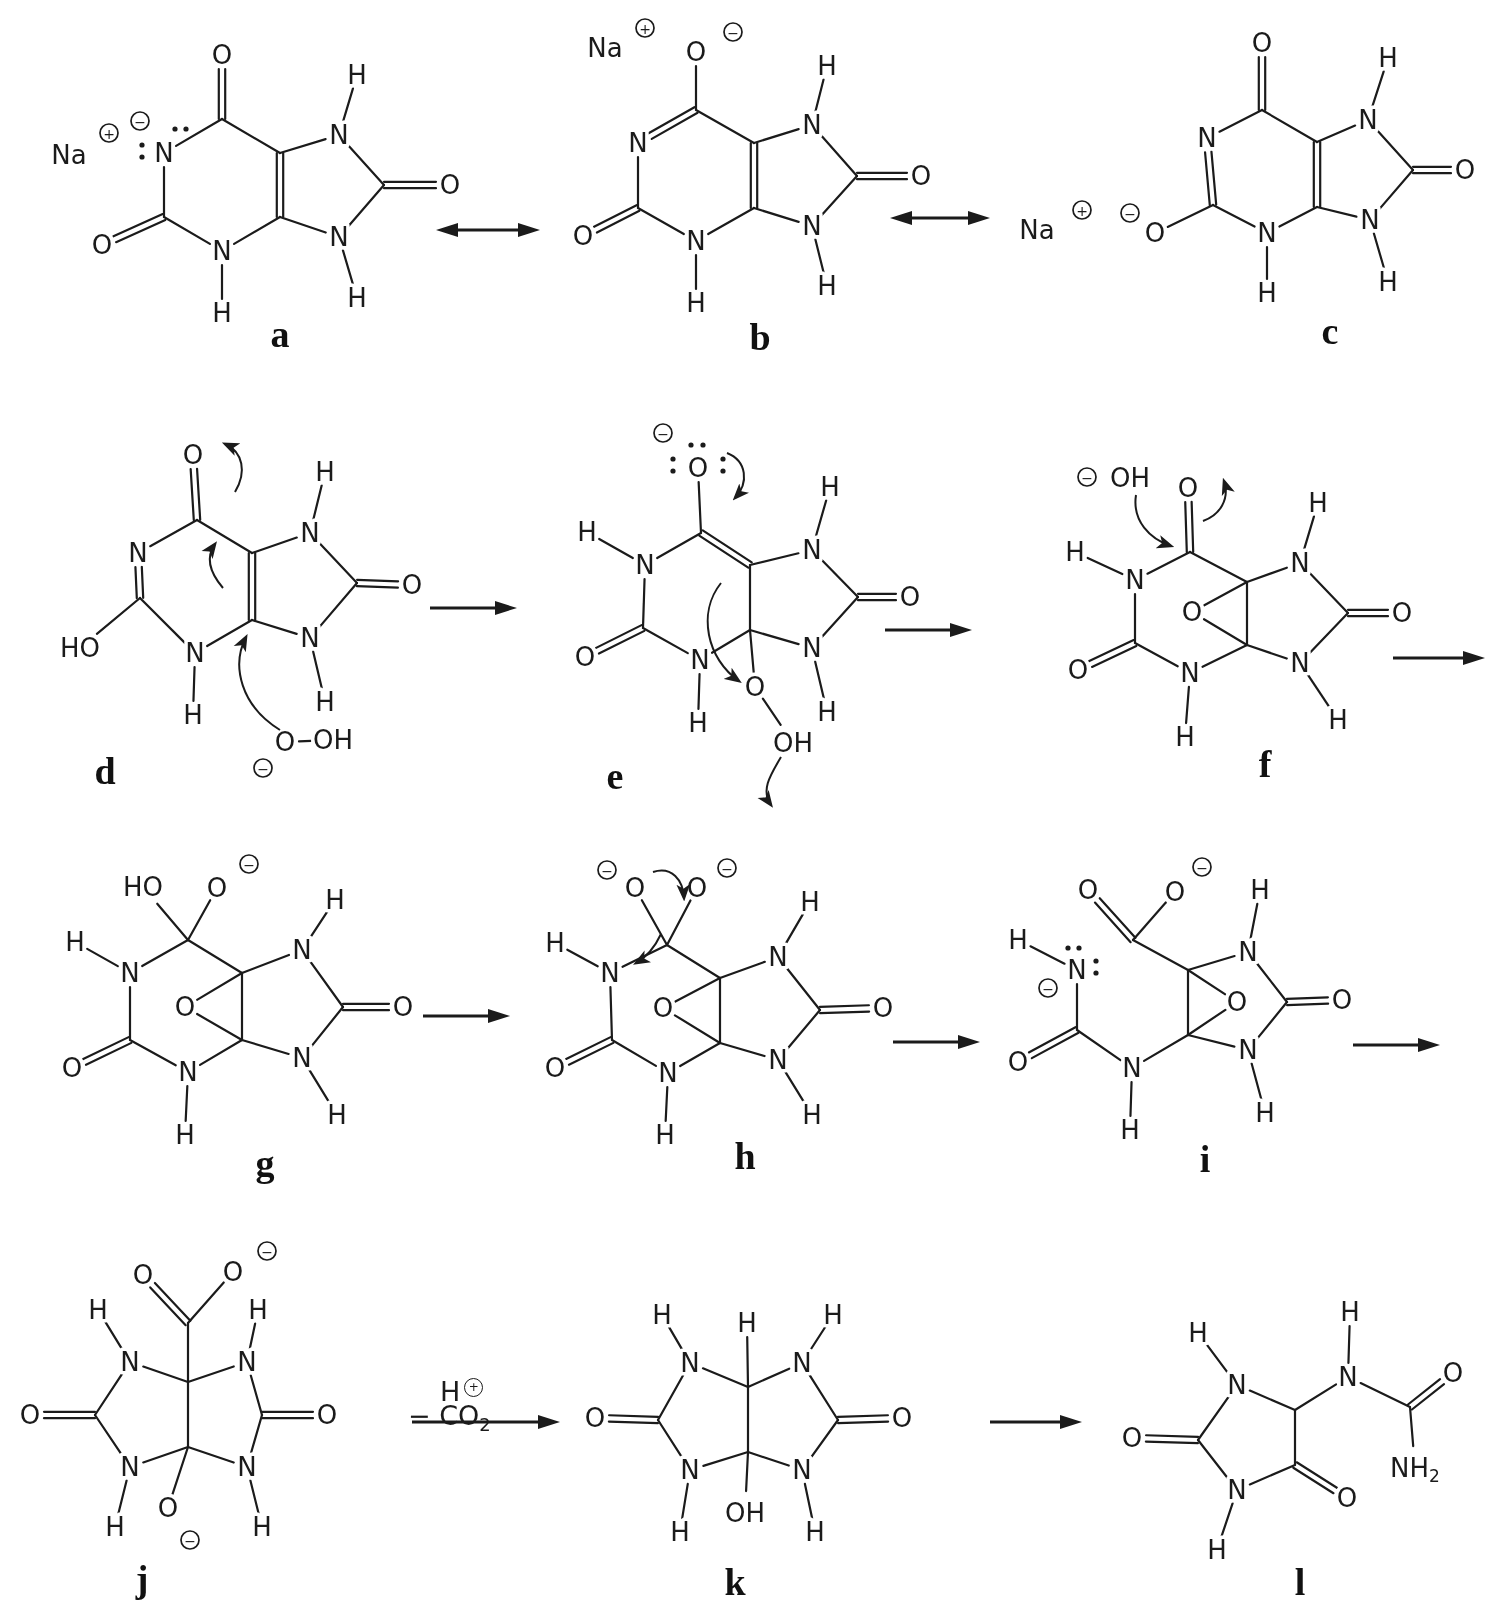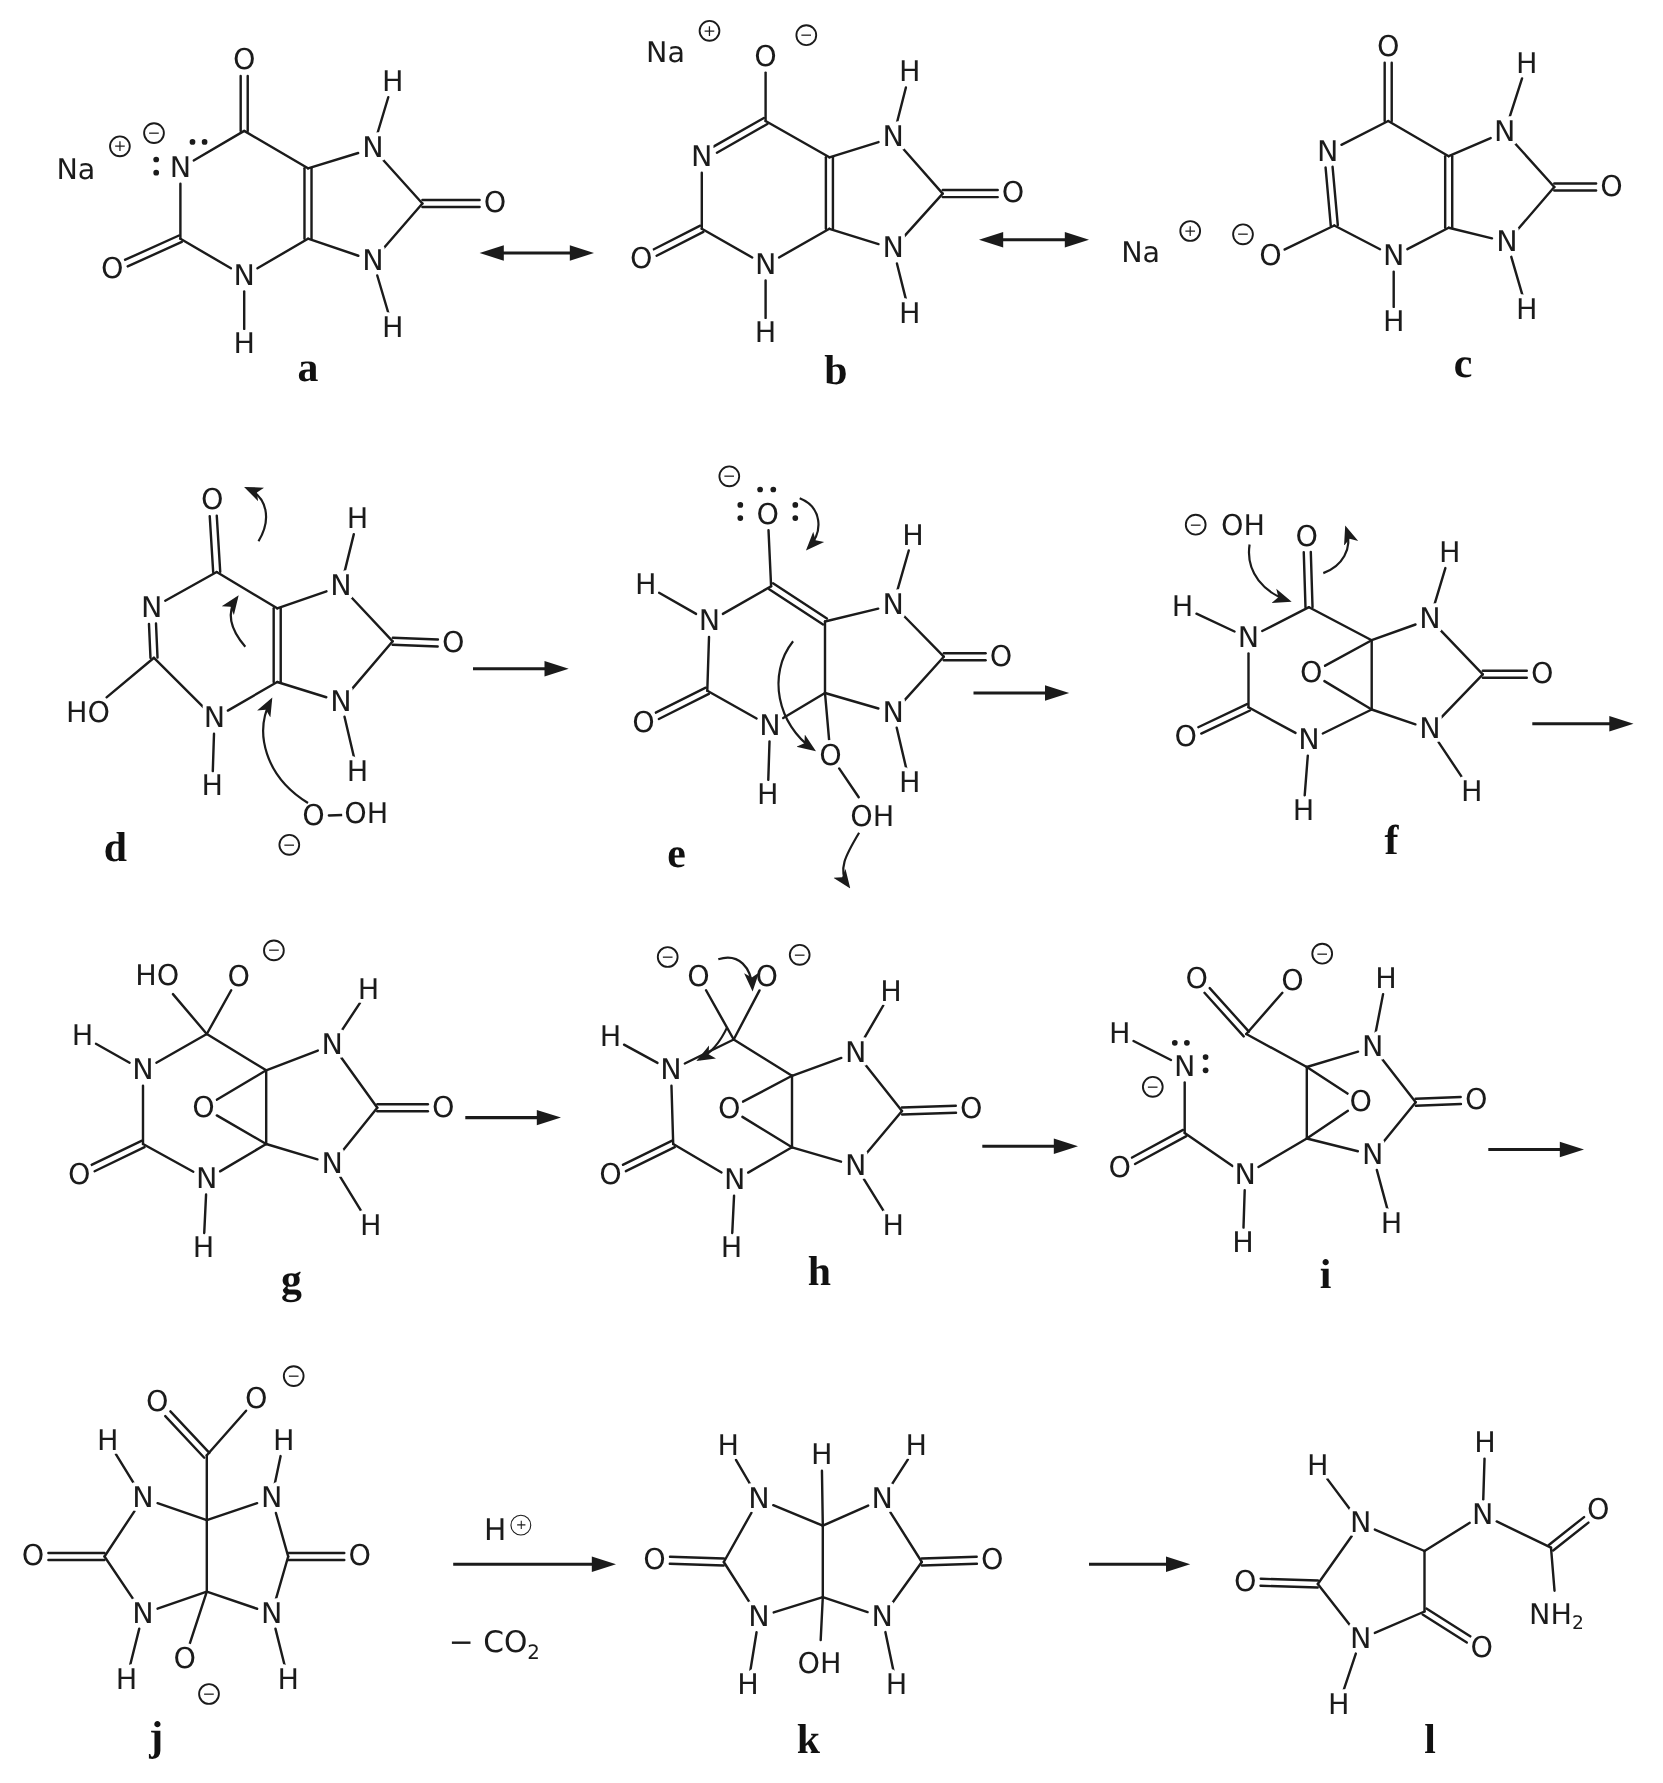--- a/index.html
+++ b/index.html
@@ -47,21 +47,21 @@
   <div class="slabel" style="left:265px;top:1144px">g</div>
   <div class="slabel" style="left:745px;top:1137px">h</div>
   <div class="slabel" style="left:1205px;top:1140px">i</div>
   <div class="slabel" style="left:142px;top:1560px">j</div>
   <div class="slabel" style="left:735px;top:1563px">k</div>
   <div class="slabel" style="left:1300px;top:1563px">l</div>
 
   <div class="ann" style="left:440px;top:1378px">
     <span>H</span><span class="circ">+</span>
   </div>
-  <div class="ann" style="left:408px;top:1480px">
+  <div class="ann" style="left:408px;top:1402px">
     <span>−</span>
     <span>CO</span><sub>2</sub>
   </div>
 <svg class="struct" width="460" height="350" viewBox="0 0 460 350" style="left:12px;top:15px">
       <line x1="164.07777158136722" y1="130.9199270040261" x2="210" y2="104" class="bond"></line>
       <line x1="210" y1="104" x2="268" y2="138" class="bond"></line>
       <line x1="264.8" y1="138" x2="264.8" y2="202" class="bond"></line>
       <line x1="271.2" y1="138" x2="271.2" y2="202" class="bond"></line>
       <line x1="268" y1="202" x2="222.07777158136722" y2="228.9199270040261" class="bond"></line>
       <line x1="197.92222841863278" y1="228.9199270040261" x2="152" y2="202" class="bond"></line>

